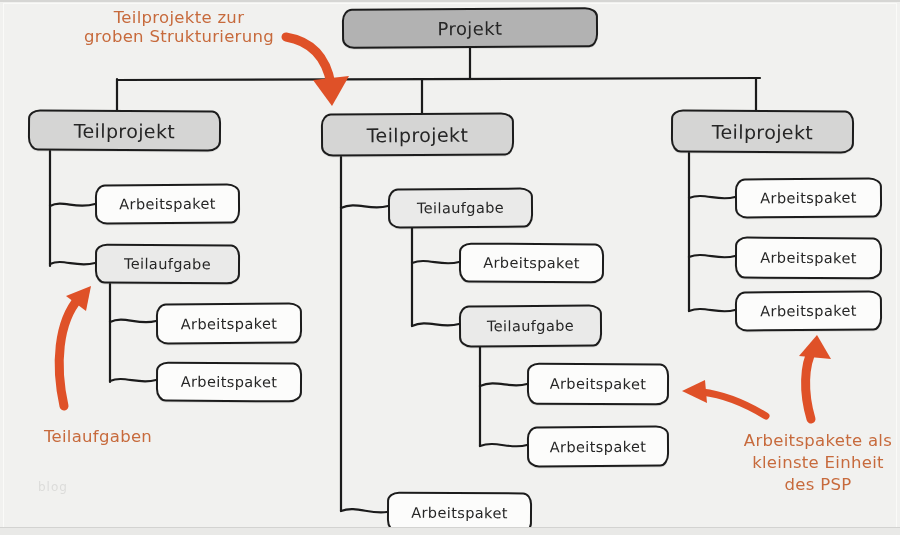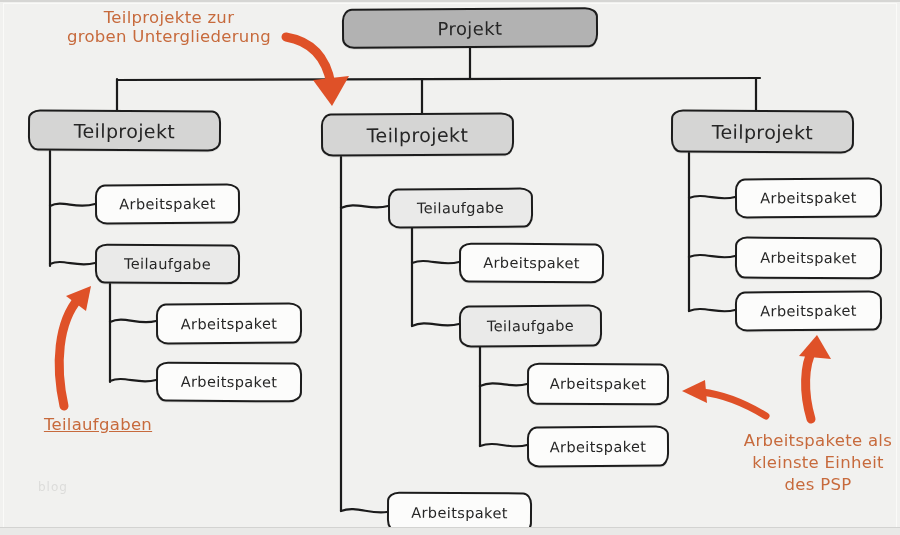--- a/index.html
+++ b/index.html
@@ -30,22 +30,22 @@
   .node:nth-of-type(even){transform:rotate(0.35deg);border-radius:12px 9px 13px 10px / 9px 12px 10px 13px;}
   .t-projekt{background:var(--projekt_fill,#b2b2b2);font-size:18px;}
   .t-teilprojekt{background:var(--teilprojekt_fill,#d5d5d4);font-size:19px;}
   .t-teilaufgabe{background:var(--teilaufgabe_fill,#eaeae9);font-size:14.5px;}
   .t-arbeitspaket{background:var(--arbeitspaket_fill,#fcfcfb);font-size:14.5px;}
 
   .annot{
     position:absolute;color:var(--annotation_text,#c76a3c);
     text-align:center;font-size:16.5px;line-height:22px;letter-spacing:0.3px;
   }
-  .annot-top{left:58px;top:8px;width:222px;line-height:19px;}
-  .annot-bl{left:0px;top:414px;width:196px;text-decoration:underline;}
+  .annot-top{left:68px;top:8px;width:222px;line-height:19px;}
+  .annot-bl{left:0px;top:426px;width:196px;}
   .annot-br{left:726px;top:430px;width:184px;}
   .watermark{position:absolute;left:38px;top:480px;font-size:12px;color:#dcdcda;letter-spacing:1px;}
 </style>
 </head>
 <body>
 
 <div class="stage">
 
   <svg class="wires" viewBox="0 0 900 535" aria-hidden="true">
 
@@ -113,21 +113,21 @@
   <div class="node t-arbeitspaket" style="left:527px;top:363px;width:142px;height:42px;">Arbeitspaket</div>
   <div class="node t-arbeitspaket" style="left:527px;top:426px;width:142px;height:41px;">Arbeitspaket</div>
   <div class="node t-arbeitspaket" style="left:387px;top:492px;width:145px;height:41px;">Arbeitspaket</div>
 
   <div class="node t-arbeitspaket" style="left:735px;top:178px;width:147px;height:40px;">Arbeitspaket</div>
   <div class="node t-arbeitspaket" style="left:735px;top:237px;width:147px;height:42px;">Arbeitspaket</div>
   <div class="node t-arbeitspaket" style="left:735px;top:291px;width:147px;height:40px;">Arbeitspaket</div>
 
   <div class="annot annot-top">
     <div>Teilprojekte zur</div>
-    <div>groben Untergliederung</div>
+    <div>groben Strukturierung</div>
   </div>
   <div class="annot annot-bl">
     <div>Teilaufgaben</div>
   </div>
   <div class="annot annot-br">
     <div>Arbeitspakete als</div>
     <div>kleinste Einheit</div>
     <div>des PSP</div>
   </div>
 

